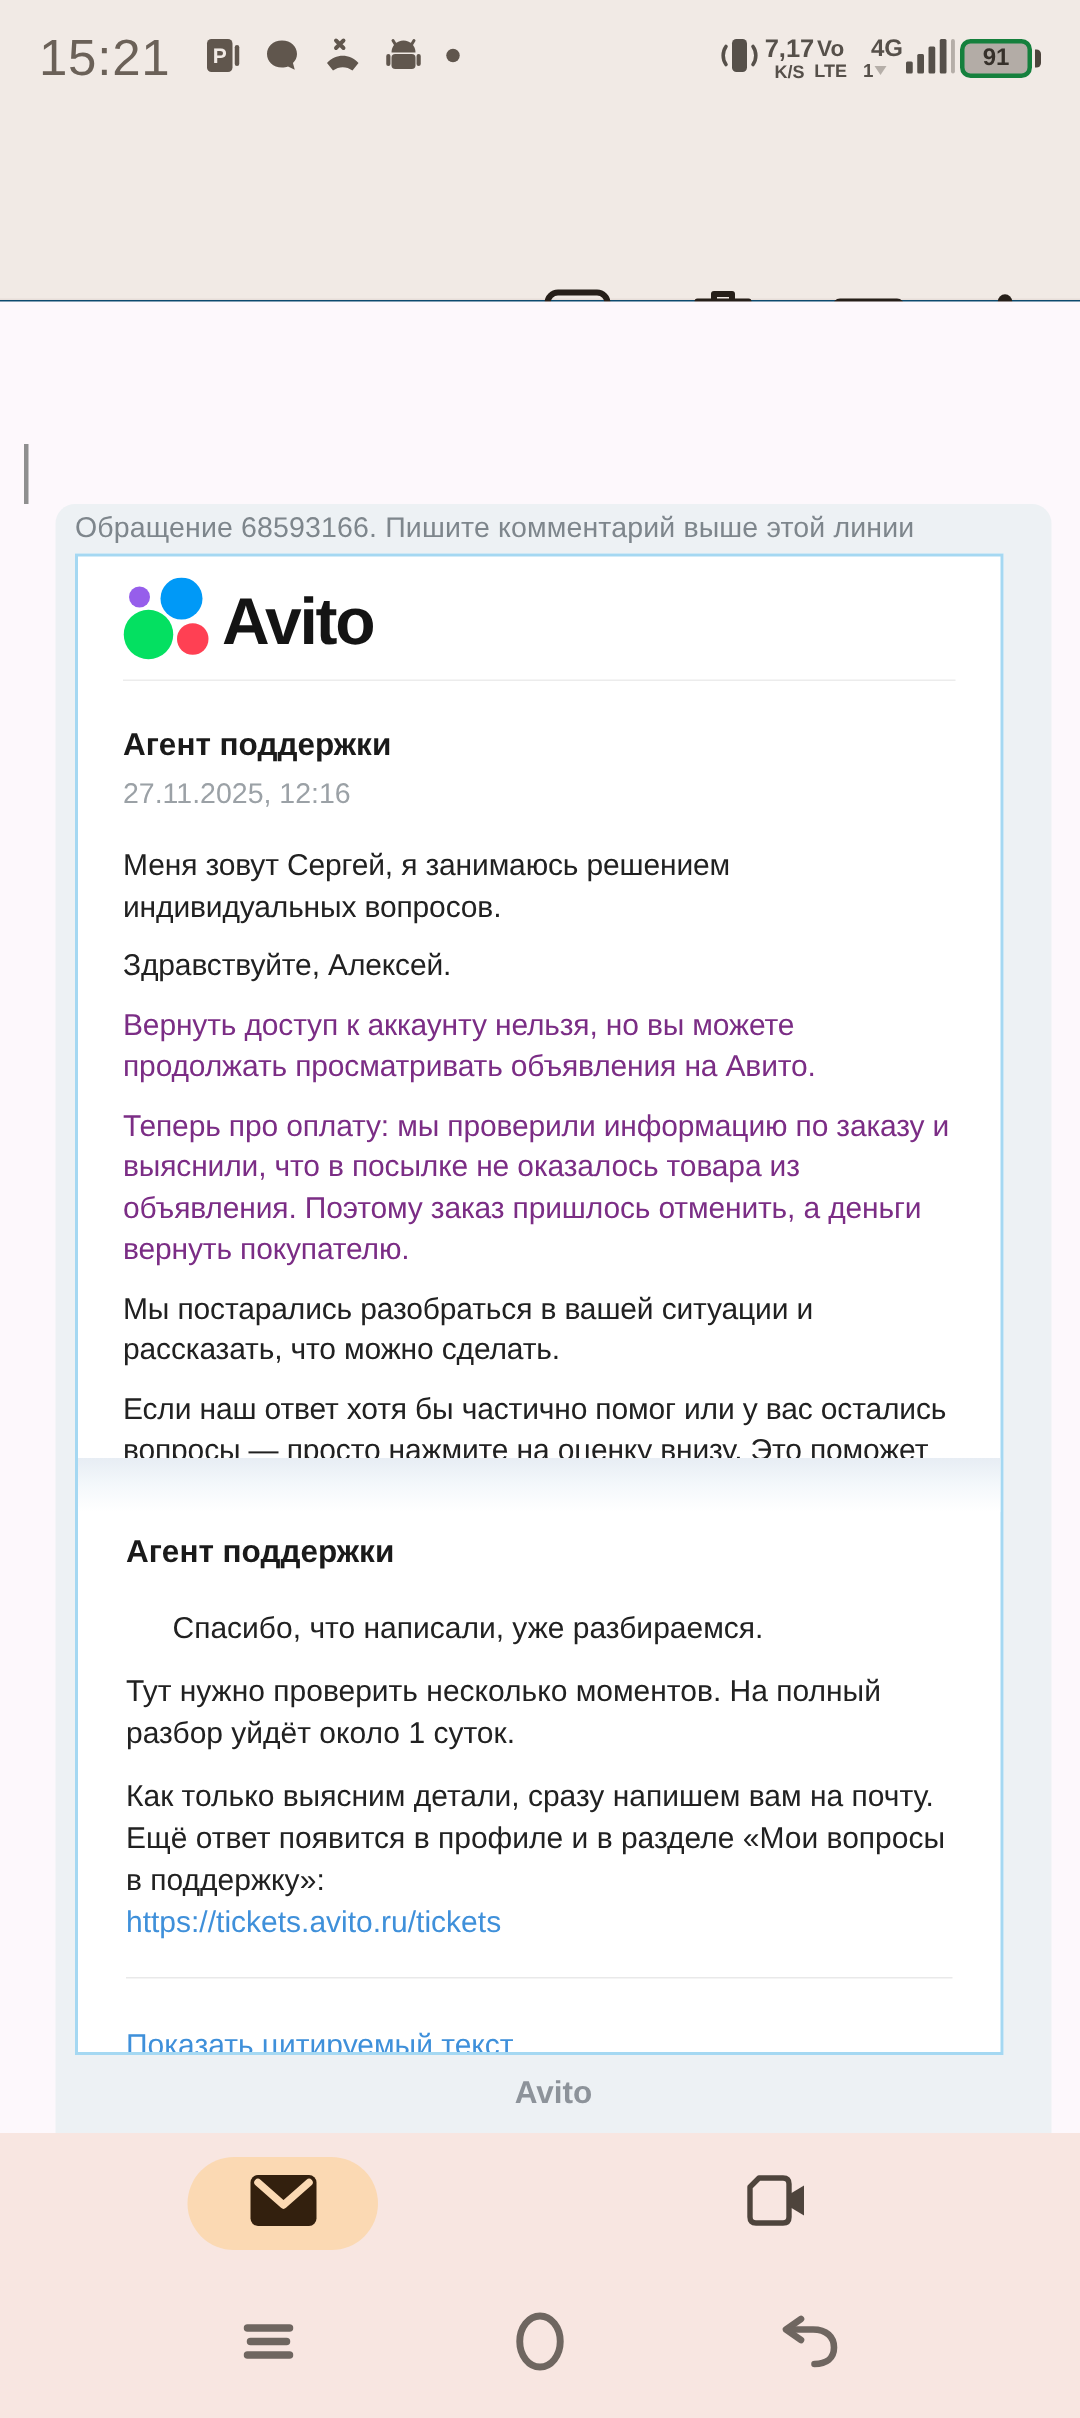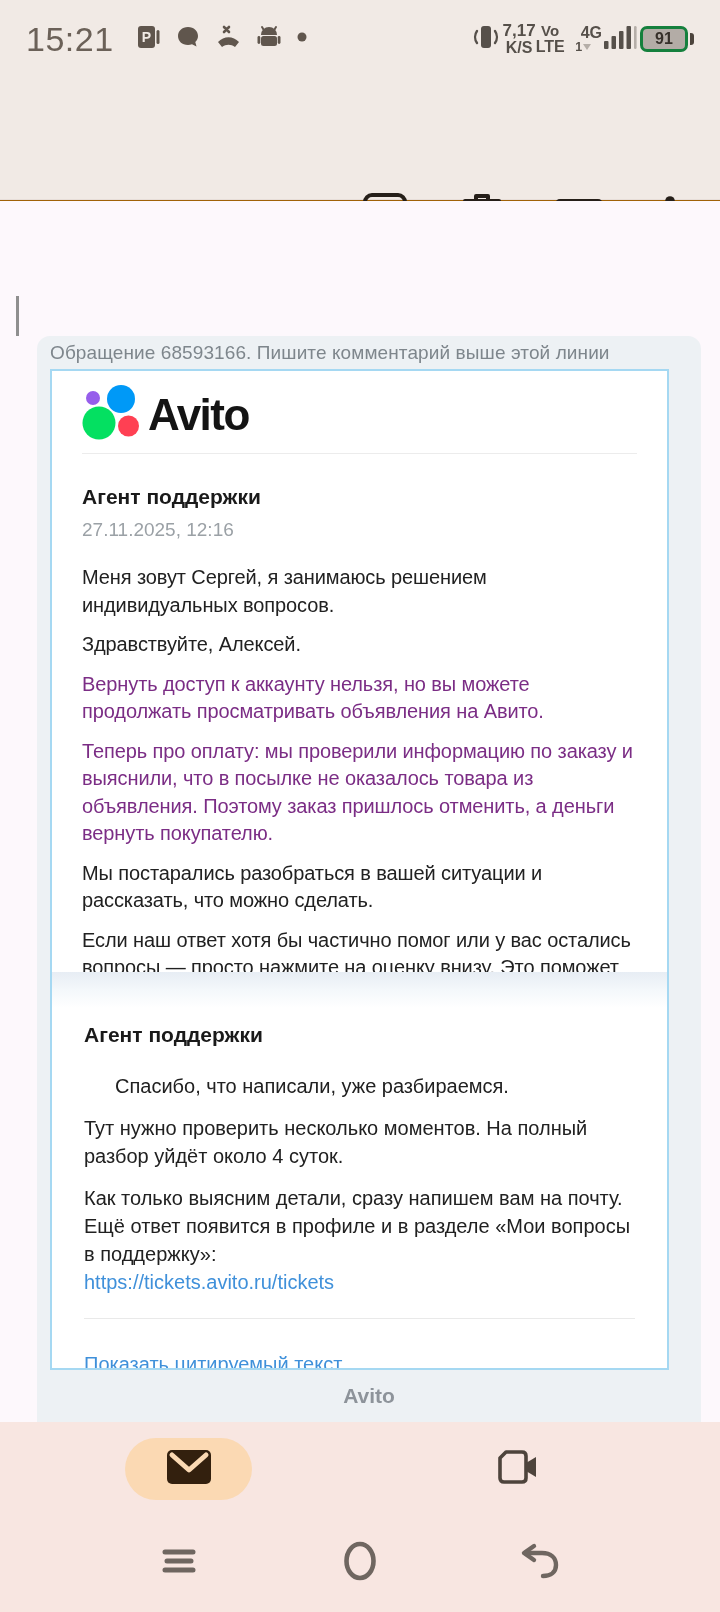--- a/index.html
+++ b/index.html
@@ -1,29 +1,29 @@
 <!DOCTYPE html>
 <html><head>
 <meta charset="utf-8">
 <style>
   * { margin:0; padding:0; box-sizing:border-box; }
   html,body { background:#f1eae5; }
   body { font-family:"Liberation Sans","DejaVu Sans",sans-serif; }
-  .screen { position:relative; width:720px; height:1612px; overflow:hidden; background:#a16207; margin:0 auto; }
+  .screen { position:relative; width:720px; height:1612px; overflow:hidden; background:#0c4a6e; margin:0 auto; }
 
   
   .status-bar { position:absolute; top:0; left:0; width:720px; height:78px; background:#f1eae5;
                 display:flex; align-items:center; justify-content:space-between; padding:0 26px; }
   .sb-left { display:flex; align-items:center; gap:15px; }
   .sb-time { font-size:34px; color:#6b6158; letter-spacing:0.5px; }
   .sb-icons { display:flex; align-items:center; gap:14px; margin-left:6px; }
   .sb-right { display:flex; align-items:center; }
   .stack { display:flex; flex-direction:column; align-items:center; line-height:1; color:#56504a; }
   .stack .top { font-size:17px; font-weight:bold; }
-  .stack .bot { font-size:16px; font-weight:bold; margin-top:1px; }
+  .stack .bot { font-size:12px; font-weight:bold; margin-top:1px; }
   .sim-row { display:flex; align-items:center; font-size:12.5px; font-weight:bold; }
   .sim-arrow { display:inline-block; width:0; height:0; border-left:4px solid transparent; border-right:4px solid transparent;
                border-top:6px solid #b5aea8; margin-left:1px; }
   .battery { position:relative; width:48px; height:26px; border:3px solid #15803d; border-radius:7px;
              background:#b3aca6; display:flex; align-items:center; justify-content:center; }
   .battery .pct { font-size:16px; font-weight:bold; color:#36302a; }
   .battery-nub { width:4px; height:12px; background:#4c443c; border-radius:0 3px 3px 0; margin-left:2px; }
   .bat-wrap { display:flex; align-items:center; margin-left:2px; }
 
   
@@ -227,21 +227,21 @@
             <p>Мы постарались разобраться в вашей ситуации и рассказать, что можно сделать.</p>
             <p>Если наш ответ хотя бы частично помог или у вас остались вопросы — просто нажмите на оценку внизу. Это поможет нам работать лучше.</p>
           </div>
         </div>
 
         <div class="fade-sep"></div>
 
         <div class="msg2">
           <div class="sender">Агент поддержки</div>
           <p>Спасибо, что написали, уже разбираемся.</p>
-          <p>Тут нужно проверить несколько моментов. На полный разбор уйдёт около 4 суток.</p>
+          <p>Тут нужно проверить несколько моментов. На полный разбор уйдёт около 1 суток.</p>
           <p>Как только выясним детали, сразу напишем вам на почту. Ещё ответ появится в профиле и в разделе «Мои вопросы в поддержку»:</p>
           <a class="mail-link" href="#">https://tickets.avito.ru/tickets</a>
           <div class="divider2"></div>
           <a class="show-quoted" href="#">Показать цитируемый текст</a>
         </div>
       </div>
 
       <div class="footer-brand">Avito</div>
     </div>
   </div>

